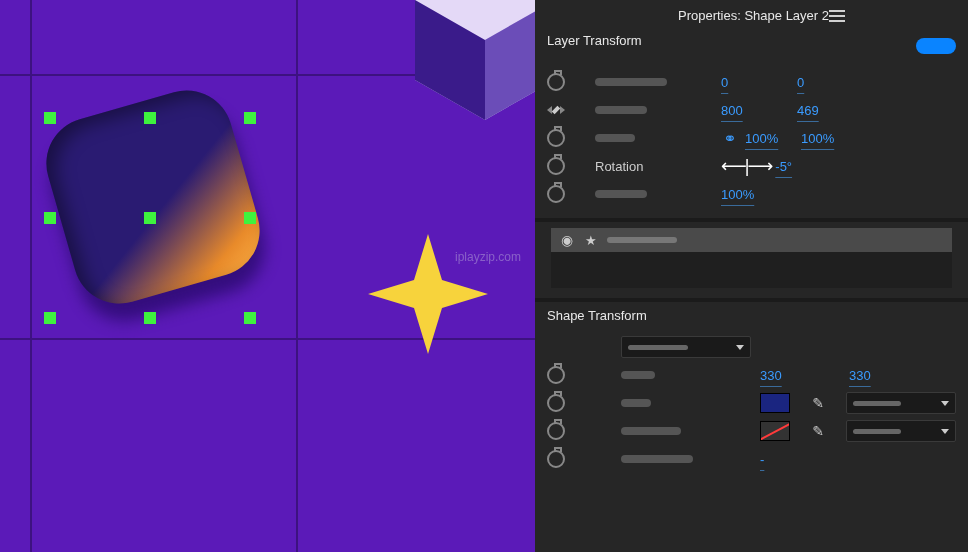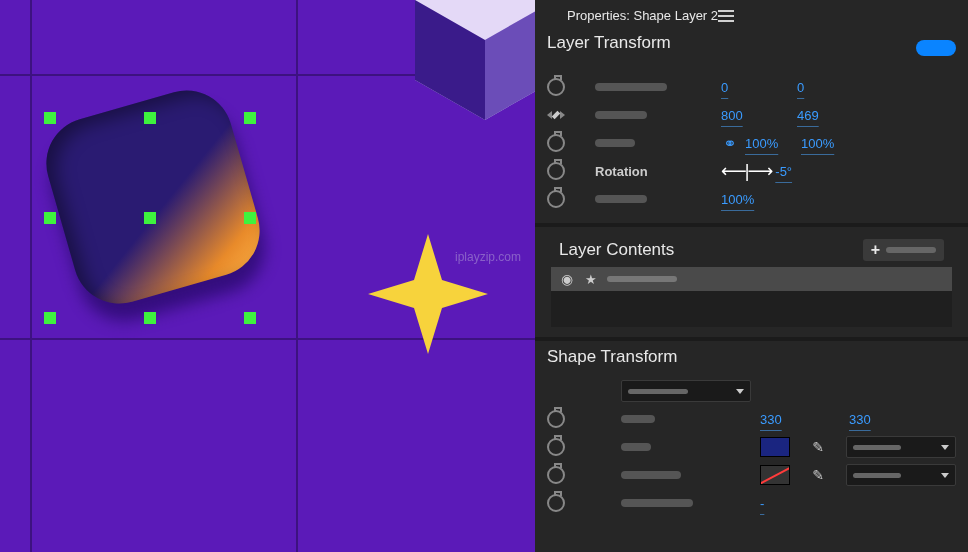--- a/index.html
+++ b/index.html
@@ -10,39 +10,39 @@
 .gridline.v { height: 100%; width: 2px; }
 .hex { position: absolute; top: -50px; right: -40px; width: 180px; height: 180px; }
 .rounded-sq { position: absolute; top: 102px; left: 58px; width: 190px; height: 190px; transform: rotate(-16deg); }
 .rounded-sq .shadow { position: absolute; inset: 0; background: #2a0a6e; border-radius: 46px; transform: translate(0, 18px); filter: blur(8px); opacity: 0.8; }
 .rounded-sq .body { position: absolute; inset: 0; background: linear-gradient(145deg, #2a1b72 0%, #2a1b72 55%, #e88a2a 85%, #ffb347 100%); border-radius: 46px; box-shadow: inset 8px 8px 18px rgba(0,0,0,0.4); }
 .handle { position: absolute; width: 12px; height: 12px; background: #3ef23e; }
 .selection-center { position: absolute; width: 12px; height: 12px; background: #3ef23e; }
 .star4 { position: absolute; top: 234px; left: 368px; }
 .watermark { position: absolute; top: 250px; right: 14px; font-size: 12px; color: #a88fd4; opacity: .6; }
 .panel { flex: 1; background: #262626; color: #d0d0d0; font-size: 13px; display: flex; flex-direction: column; }
-.panel-header { display: flex; justify-content: flex-start; align-items: center; padding: 8px 12px 4px 12px; margin-left: 20px; }
+.panel-header { display: flex; justify-content: center; align-items: center; padding: 8px 12px 4px 12px; margin-left: 20px; }
 .panel-title { color: #e8e8e8; font-size: 13px; }
 .hamburger { width: 16px; height: 12px; display: flex; flex-direction: column; justify-content: space-between; }
 .hamburger span { height: 2px; background: #d0d0d0; }
 .section { padding: 6px 12px 10px 12px; }
-.section-title { color: #e8e8e8; font-size: 17px; margin-bottom: 10px; }
+.section-title { color: #e8e8e8; font-size: 13px; margin-bottom: 10px; }
 .section-header { display: flex; align-items: center; margin-bottom: 10px; }
 .section-header .spacer { flex: 1; }
 .reset-btn { width: 40px; height: 16px; background: #0a84ff; border-radius: 8px; }
 .prop-row { display: flex; align-items: center; height: 28px; gap: 6px; }
 .stopwatch { width: 18px; height: 18px; border: 2px solid #888; border-radius: 50%; position: relative; flex-shrink: 0; }
 .stopwatch::before { content: ""; position: absolute; top: -5px; left: 5px; width: 4px; height: 3px; border: 2px solid #888; border-bottom: none; }
 .keynav { display: flex; align-items: center; gap: 2px; width: 18px; flex-shrink: 0; justify-content: center; }
 .keynav .tri { width: 0; height: 0; border-top: 4px solid transparent; border-bottom: 4px solid transparent; }
 .keynav .tri.l { border-right: 5px solid #888; }
 .keynav .tri.r { border-left: 5px solid #888; }
 .keynav .diamond { width: 8px; height: 8px; background: #ccc; transform: rotate(45deg); }
 .prop-placeholder { height: 8px; background: #555; border-radius: 4px; }
-.prop-label-area { width: 120px; display: flex; align-items: center; gap: 8px; font-weight: bold; }
+.prop-label-area { width: 120px; display: flex; align-items: center; gap: 8px; }
 .prop-label-text { color: #ccc; }
 .val { color: #3a9bff; font-size: 13px; text-decoration: underline; text-decoration-color: #3a6b9b; text-underline-offset: 6px; min-width: 54px; cursor: ew-resize; }
 .val-col { width: 70px; }
 .link-icon { color: #3a9bff; font-size: 16px; width: 18px; text-align: center; }
 .rotation-cursor { display: inline-flex; align-items: center; color: #fff; font-size: 18px; letter-spacing: -2px; margin-right: -2px; }
 .divider { height: 4px; background: #1b1b1b; }
 .contents-section { background: #262626; }
 .contents-header { display: flex; align-items: center; padding: 6px 12px; }
 .add-btn { display: flex; align-items: center; gap: 6px; background: #3a3a3a; border-radius: 3px; padding: 3px 8px; }
 .add-btn .plus { color: #e8e8e8; font-size: 16px; font-weight: bold; line-height: 1; }
@@ -171,28 +171,20 @@
       <div class="prop-label-area">
           <div class="prop-placeholder" style="width:52px"></div>
         </div>
       <div class="val val-col">100%</div>
     </div>
   </div>
 
   <div class="divider"></div>
 
   <div class="section contents-section">
-    <div class="contents-header">
-      <div class="section-title" style="margin:0">Layer Contents</div>
-      <div class="spacer" style="flex:1"></div>
-      <div class="add-btn">
-        <span class="plus">+</span>
-        <div class="bar"></div>
-      </div>
-    </div>
     <div class="layer-list">
       <div class="layer-row">
         <div class="eye">◉</div>
         <div class="star-icon">★</div>
         <div class="bar"></div>
       </div>
     </div>
   </div>
 
   <div class="divider"></div>

